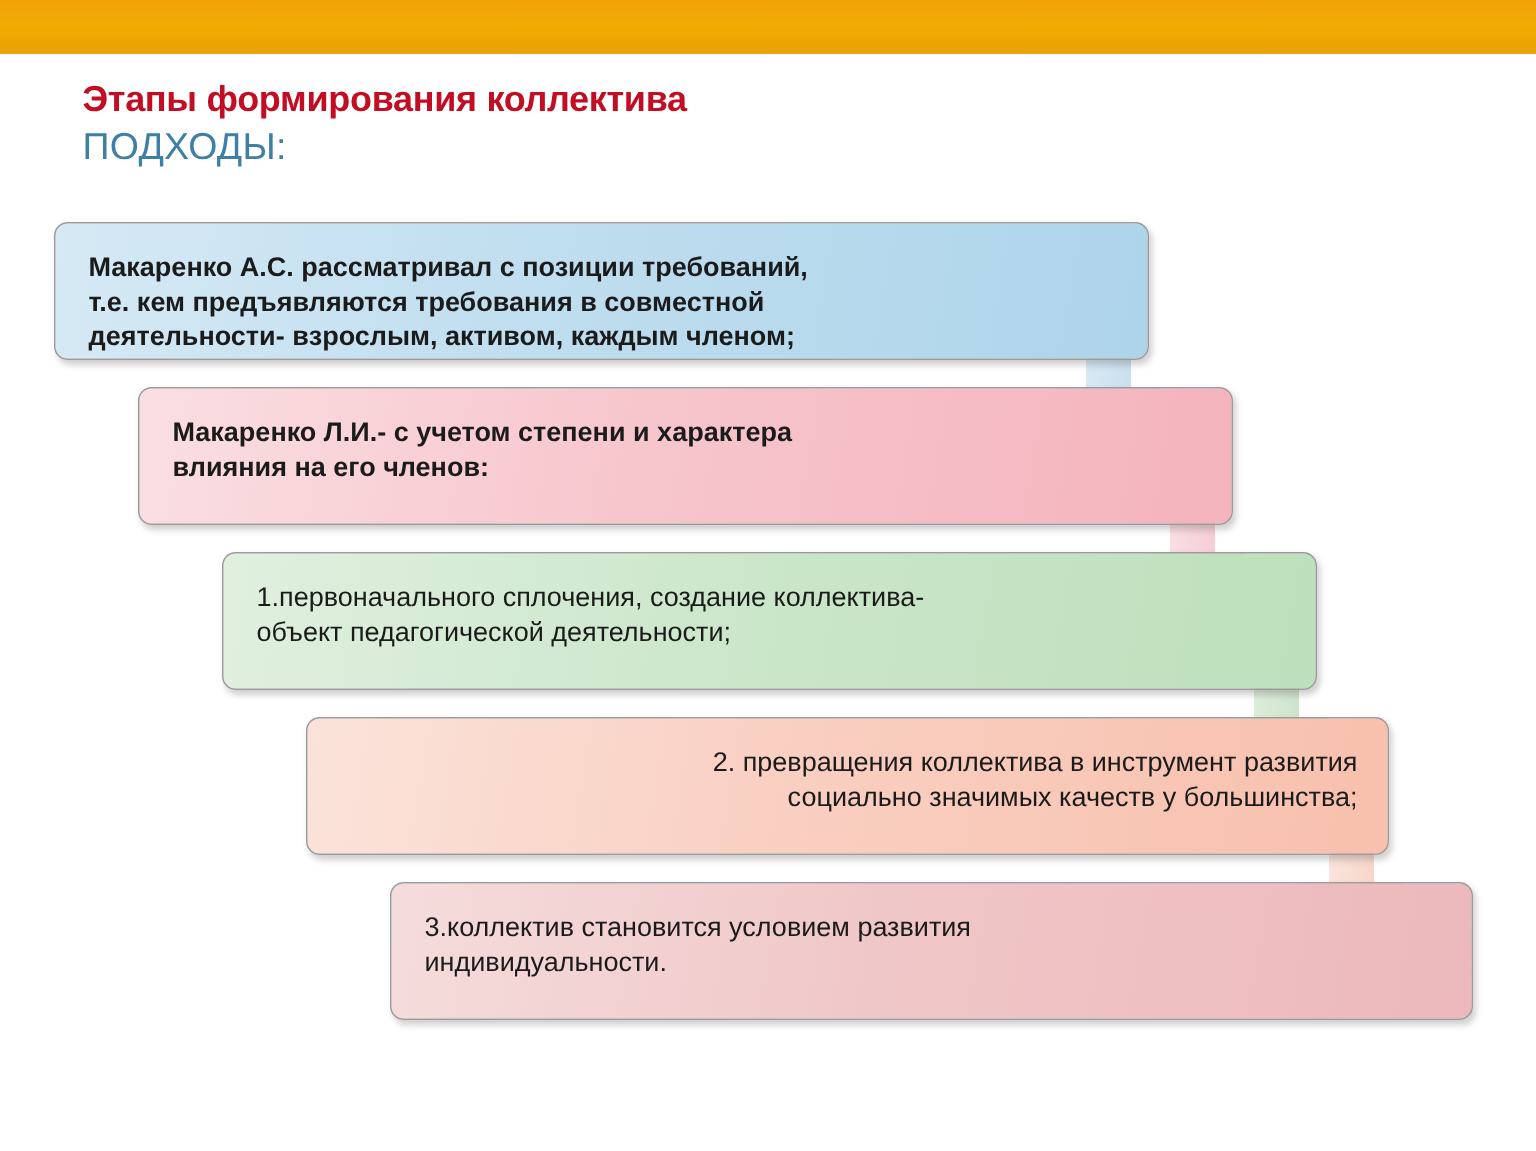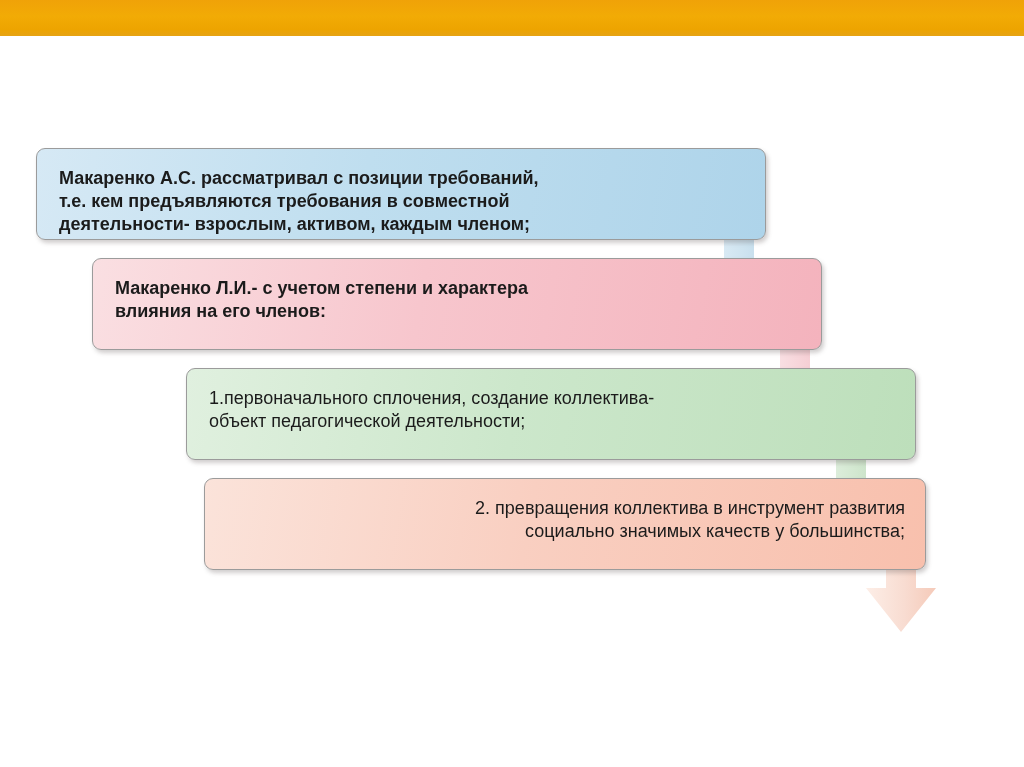--- a/index.html
+++ b/index.html
@@ -81,21 +81,21 @@
   
   #box-1 { left: 36px;  top: 148px; width: 730px; height: 92px; }
   #box-2 { left: 92px;  top: 258px; width: 730px; height: 92px; }
   #box-3 { left: 148px; top: 368px; width: 730px; height: 92px; }
   #box-4 { left: 204px; top: 478px; width: 722px; height: 92px; }
   #box-5 { left: 260px; top: 588px; width: 722px; height: 92px; }
 
   
   #box-1 { background: linear-gradient(100deg, #d6e9f5 0%, #bfdeef 45%, #aed4ea 100%); }
   #box-2 { background: linear-gradient(100deg, #fadfe2 0%, #f7c6cd 45%, #f4b3bd 100%); }
-  #box-3 { background: linear-gradient(100deg, #e0f0df 0%, #cce7cb 45%, #bddfbb 100%); margin-left: 38px; }
+  #box-3 { background: linear-gradient(100deg, #e0f0df 0%, #cce7cb 45%, #bddfbb 100%); }
   #box-4 { background: linear-gradient(100deg, #fbe3da 0%, #f9cfc1 45%, #f8c0ad 100%); text-align: right; }
   #box-5 { background: linear-gradient(100deg, #f5dcdc 0%, #f0c7c8 45%, #ecb8bb 100%); }
 
   
   .arrow {
     position: absolute;
     width: 74px;
     height: 92px;
   }
   .arrow svg { display: block; width: 74px; height: 92px; }
@@ -105,20 +105,24 @@
   #arrow-3 { left: 814px; top: 432px; }
   #arrow-4 { left: 864px; top: 542px; }
 </style>
 </head>
 <body>
 
 <div id="slide">
 
   <div id="top-bar"></div>
 
+  <div id="title-block">
+    <div id="title-main">Этапы формирования коллектива</div>
+    <div id="title-sub">ПОДХОДЫ:</div>
+  </div>
 
   <div class="arrow" id="arrow-1">
     <svg viewBox="0 0 74 92" xmlns="http://www.w3.org/2000/svg">
       <defs>
         <linearGradient id="ag1" x1="0" y1="0" x2="1" y2="0">
           <stop offset="0%" stop-color="#e2eff8"></stop>
           <stop offset="55%" stop-color="#cfe4f0"></stop>
           <stop offset="100%" stop-color="#bdd8e9"></stop>
         </linearGradient>
       </defs>
@@ -179,14 +183,18 @@
   <div class="step-box" id="box-3">
     <div class="step-text semi">1.первоначального сплочения, создание коллектива-
 объект педагогической деятельности;</div>
   </div>
 
   <div class="step-box" id="box-4">
     <div class="step-text semi">2. превращения коллектива в инструмент развития
 социально значимых качеств у большинства;</div>
   </div>
 
+  <div class="step-box" id="box-5">
+    <div class="step-text semi">3.коллектив становится условием развития
+индивидуальности.</div>
+  </div>
 
 </div>
 
 </body></html>

